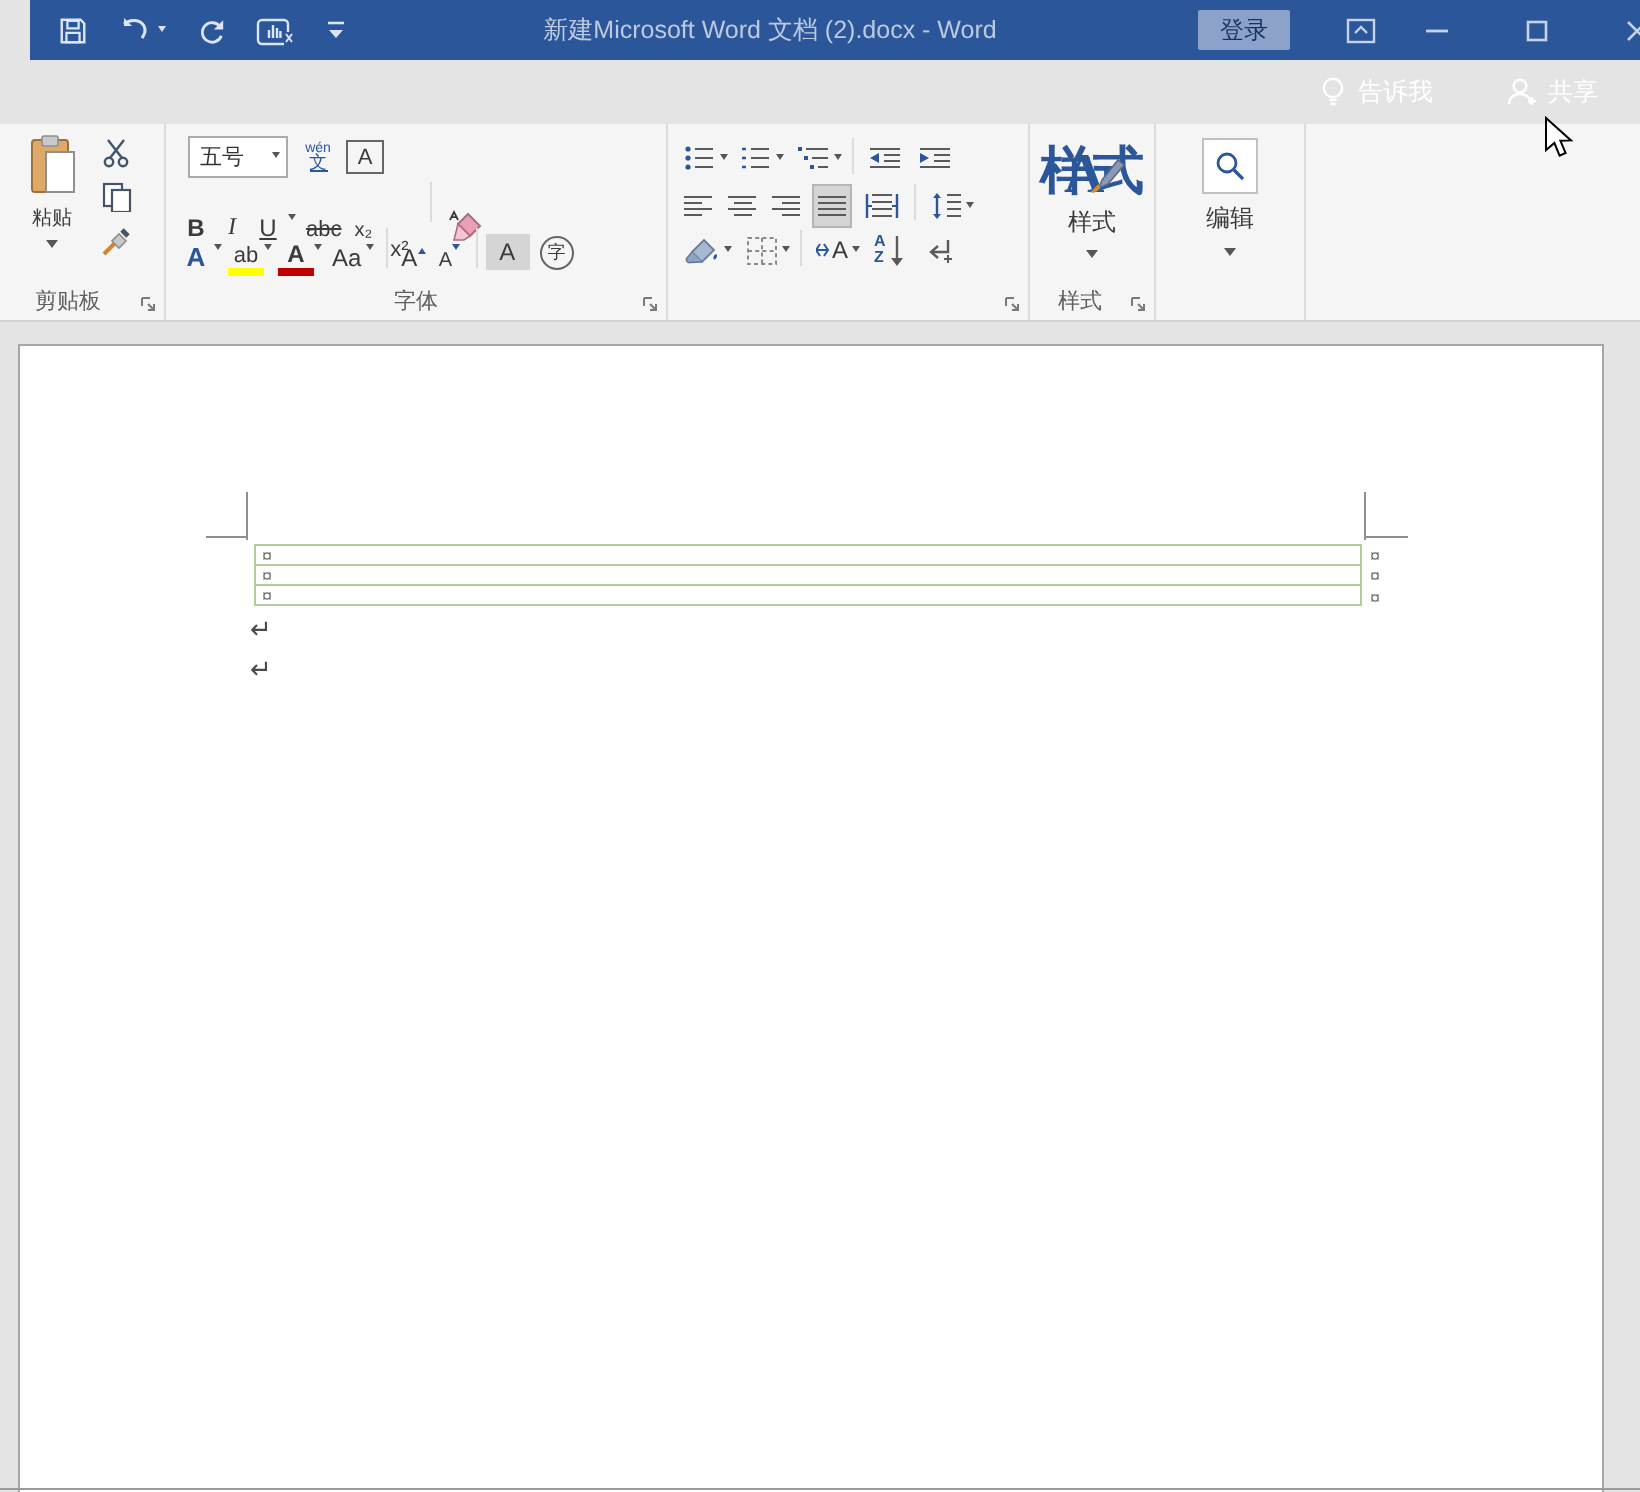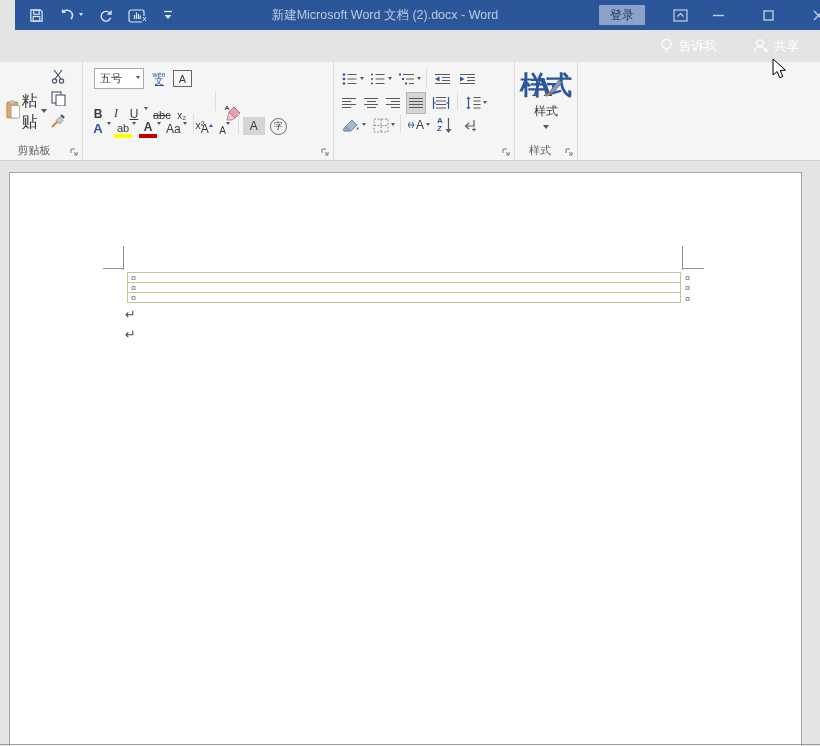--- a/index.html
+++ b/index.html
@@ -23,21 +23,21 @@
   
   .ribbon{position:absolute;left:0;top:62px;width:820px;height:98px;background:#f5f5f6;border-bottom:1px solid #d2d2d2;}
   .group{position:absolute;top:0;height:98px;border-right:1px solid #dcdcdc;}
   .group-label{position:absolute;bottom:2px;left:0;right:0;text-align:center;font-size:11px;color:#605f5d;}
   .launcher{position:absolute;right:3px;bottom:3px;width:11px;height:11px;display:flex;align-items:center;justify-content:center;}
   .dd{width:0;height:0;border:3px solid transparent;border-top:4px solid #565656;display:inline-block;}
   .dd.sm{border-width:2.5px;border-top-width:3.5px;}
   .rbtn{display:flex;align-items:center;justify-content:center;color:#3b3b3b;cursor:default;}
   .sep-v{width:1px;background:#dcdcdc;align-self:stretch;margin:0 3px;}
   
-  .paste-big{position:absolute;left:5px;top:5px;width:42px;height:86px;display:flex;flex-direction:row;align-items:center;font-size:16px;color:#3b3b3b;}
+  .paste-big{position:absolute;left:5px;top:5px;width:42px;height:86px;display:flex;flex-direction:column;align-items:center;font-size:10px;color:#3b3b3b;}
   .clip-col{position:absolute;left:50px;top:7px;display:flex;flex-direction:column;gap:7px;}
   
   .frow{position:absolute;left:6px;display:flex;align-items:center;}
   .combo{background:#fff;border:1px solid #ababab;height:19px;display:flex;align-items:center;justify-content:space-between;
          font-size:11px;color:#333;padding:0 3px 0 5px;white-space:nowrap;overflow:hidden;}
   .fbtn{height:20px;min-width:14px;padding:0 2px;display:flex;align-items:flex-end;justify-content:center;font-size:12px;color:#3b3b3b;}
   .lines-icon{display:flex;flex-direction:column;gap:2px;}
   .lines-icon i{display:block;height:1px;background:#5a5a5a;}
   .para-btn{height:20px;display:flex;align-items:center;justify-content:center;padding:0 2px;}
   .para-btn.sel{background:#d5d5d5;border:1px solid #b5b5b5;}
@@ -231,20 +231,21 @@
         </span>
         <span class="fbtn" style="position:relative;font-size:10px;">
           <span>A</span>
           <span class="dd sm" style="border-top-color:#2b579a;margin-bottom:9px;"></span>
         </span>
         <span class="sep-v" style="height:20px;margin:0 4px;"></span>
         <span class="fbtn" style="background:#d5d5d5;padding:0 4px;align-items:center;height:18px;">A</span>
         <span class="fbtn" style="border:1px solid #666;border-radius:50%;width:15px;height:15px;min-width:15px;align-items:center;font-size:9px;margin-left:5px;padding:0;">字</span>
       </div>
 
+      <div class="group-label">字体</div>
       <span class="launcher">
         <svg width="10" height="10" viewBox="0 0 10 10">
             <path d="M2 2 h4 M2 2 v4" stroke="#7a7a7a" stroke-width="1" fill="none"></path>
             <path d="M5 5 l3 3 M8 5 v3 h-3" stroke="#7a7a7a" stroke-width="1" fill="none"></path>
           </svg>
       </span>
     </div>
 
     <div class="group" style="left:334px;width:180px;">
       <div class="frow" style="top:7px;">
@@ -408,20 +409,32 @@
       </div>
       <div class="group-label" style="right:12px;">样式</div>
       <span class="launcher">
         <svg width="10" height="10" viewBox="0 0 10 10">
             <path d="M2 2 h4 M2 2 v4" stroke="#7a7a7a" stroke-width="1" fill="none"></path>
             <path d="M5 5 l3 3 M8 5 v3 h-3" stroke="#7a7a7a" stroke-width="1" fill="none"></path>
           </svg>
       </span>
     </div>
 
+    <div class="group" style="left:578px;width:74px;">
+      <div class="bigbtn" style="position:absolute;left:0;right:0;top:7px;">
+        <span style="width:26px;height:26px;background:#fff;border:1px solid #c0c0c0;display:flex;align-items:center;justify-content:center;">
+          <svg width="16" height="16" viewBox="0 0 16 16">
+              <circle cx="6.5" cy="6.5" r="4.5" fill="none" stroke="#2b579a" stroke-width="1.4"></circle>
+              <path d="M10 10 L14.5 14.5" stroke="#2b579a" stroke-width="1.6"></path>
+            </svg>
+        </span>
+        <span style="margin-top:4px;">编辑</span>
+        <span class="dd" style="margin-top:6px;"></span>
+      </div>
+    </div>
   </div>
 
   <div class="page"></div>
 
   <span class="cropmark" style="left:123px;top:246px;width:1px;height:24px;"></span>
   <span class="cropmark" style="left:103px;top:268px;width:20px;height:1px;"></span>
   <span class="cropmark" style="left:682px;top:246px;width:1px;height:24px;"></span>
   <span class="cropmark" style="left:683px;top:268px;width:21px;height:1px;"></span>
 
   <div class="doc-table" style="border:1px solid #b3cc99;">

